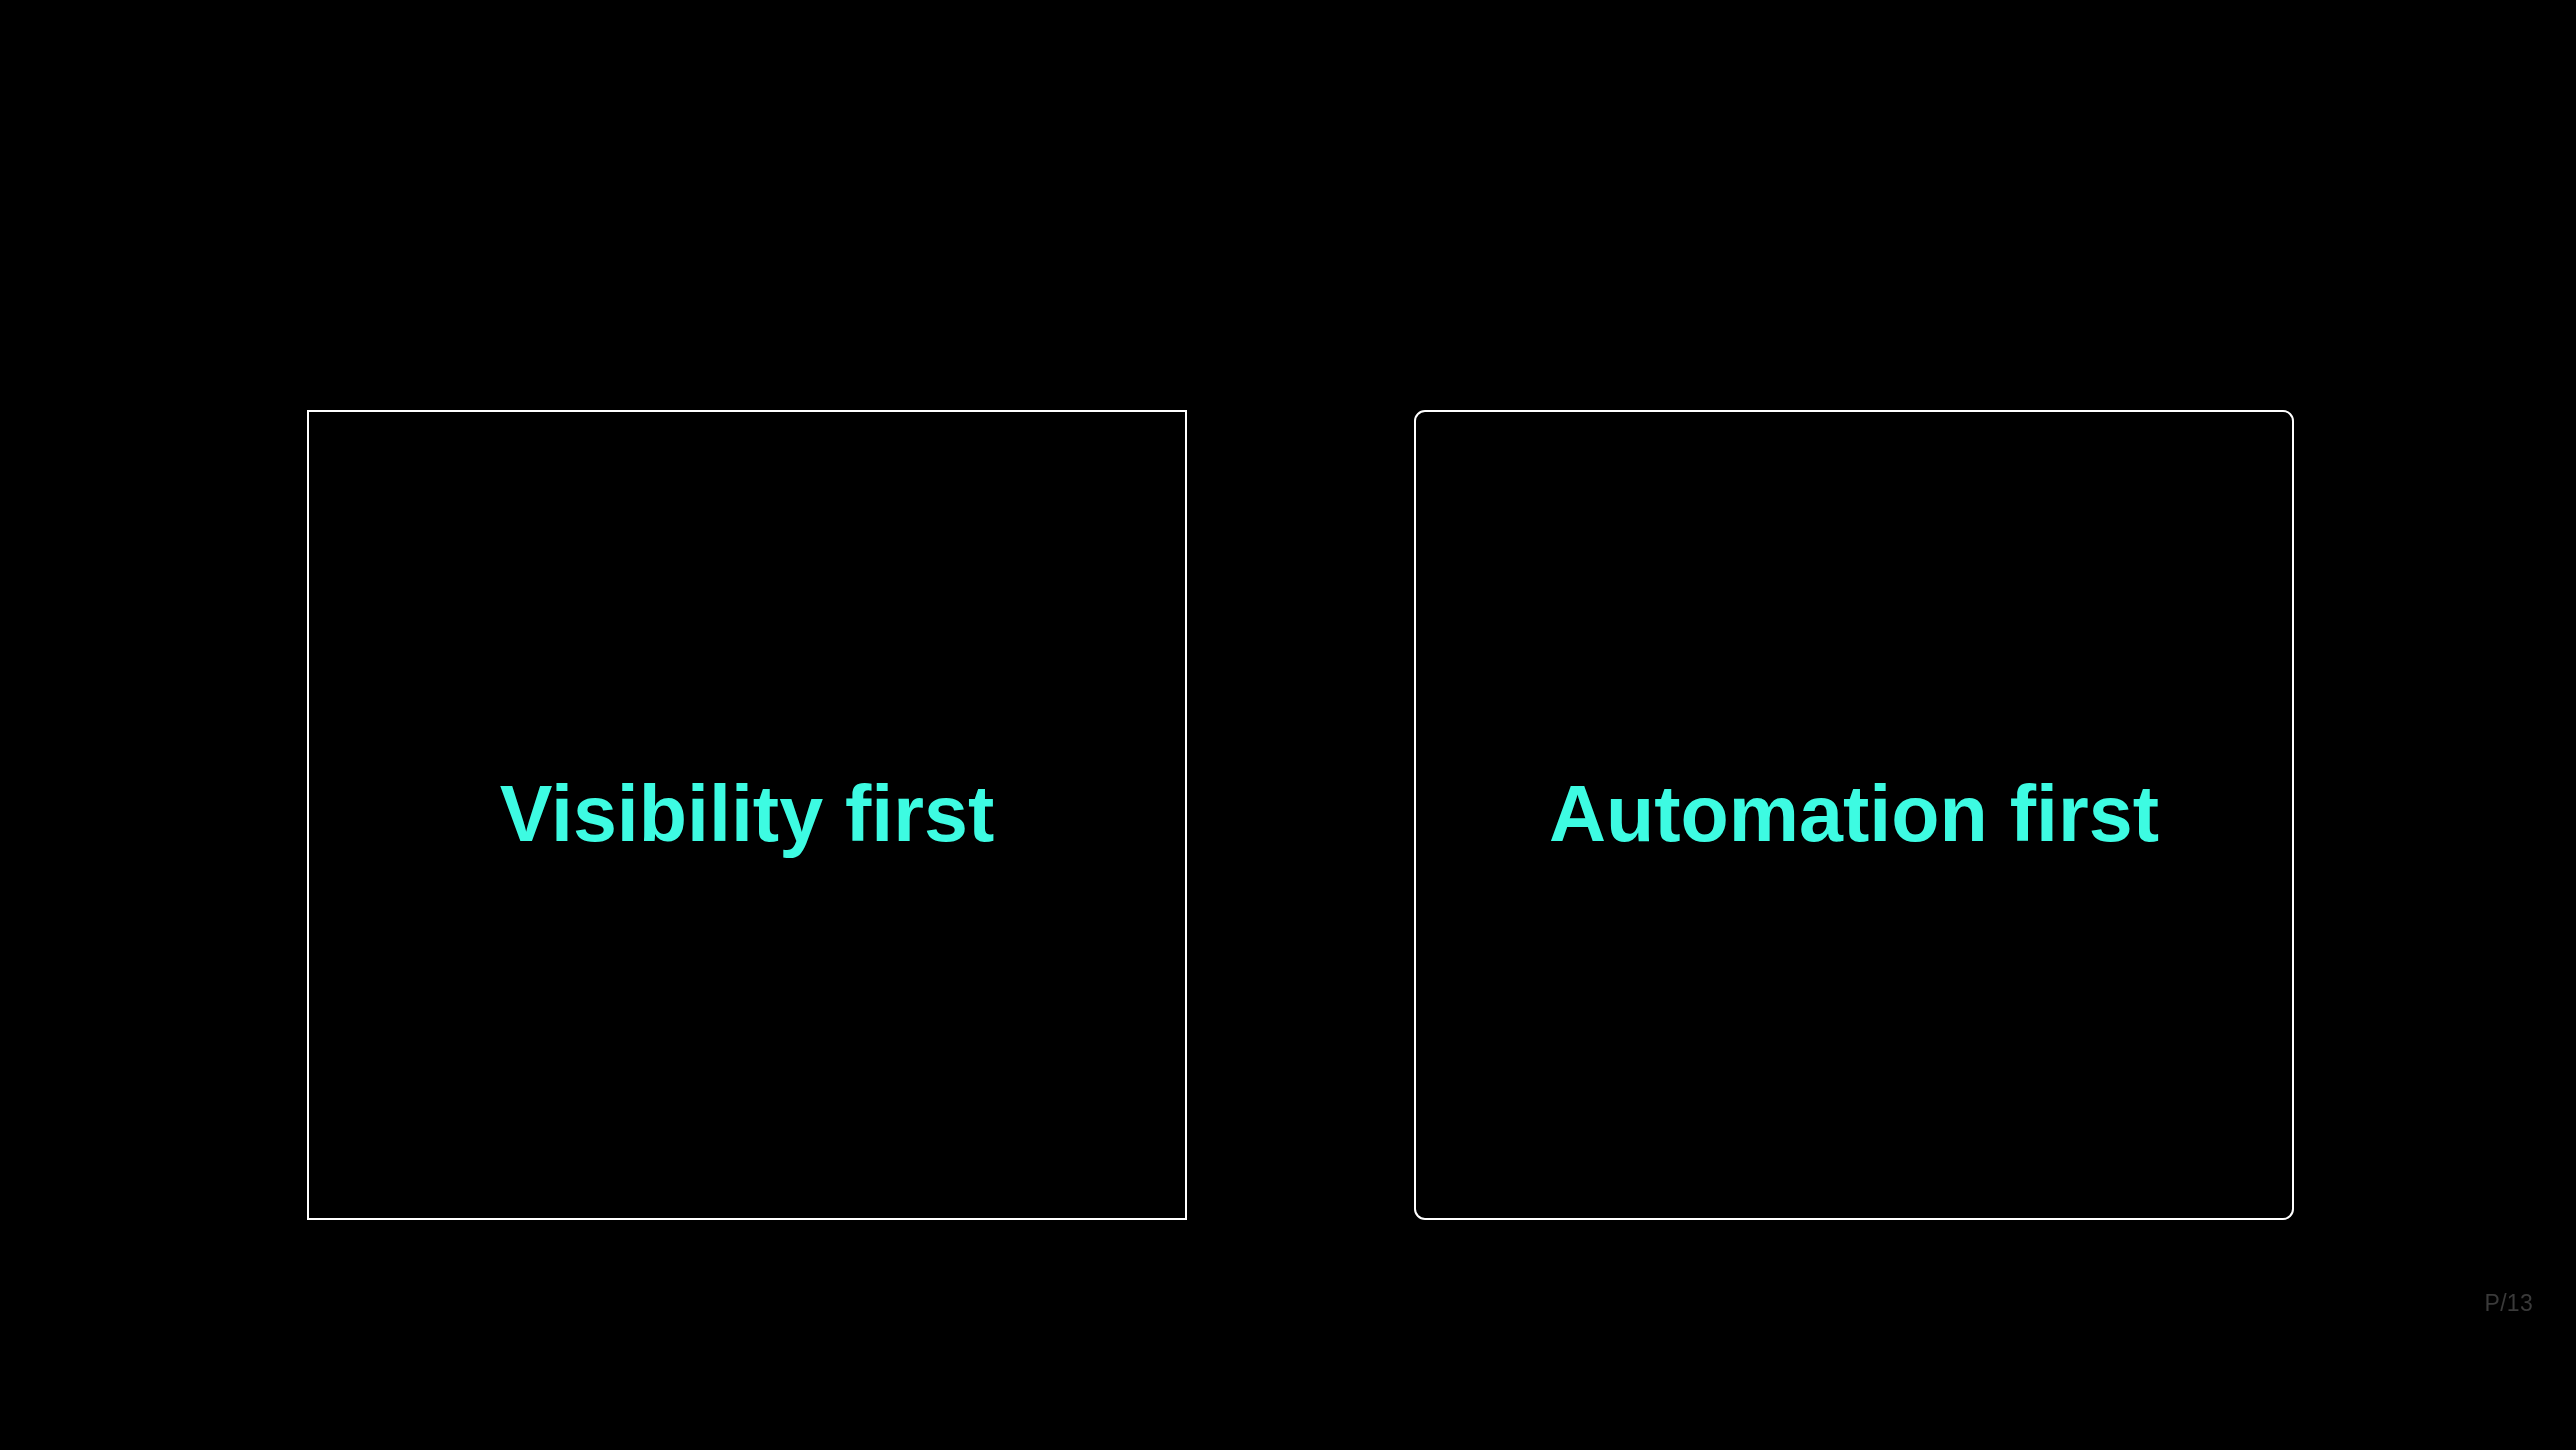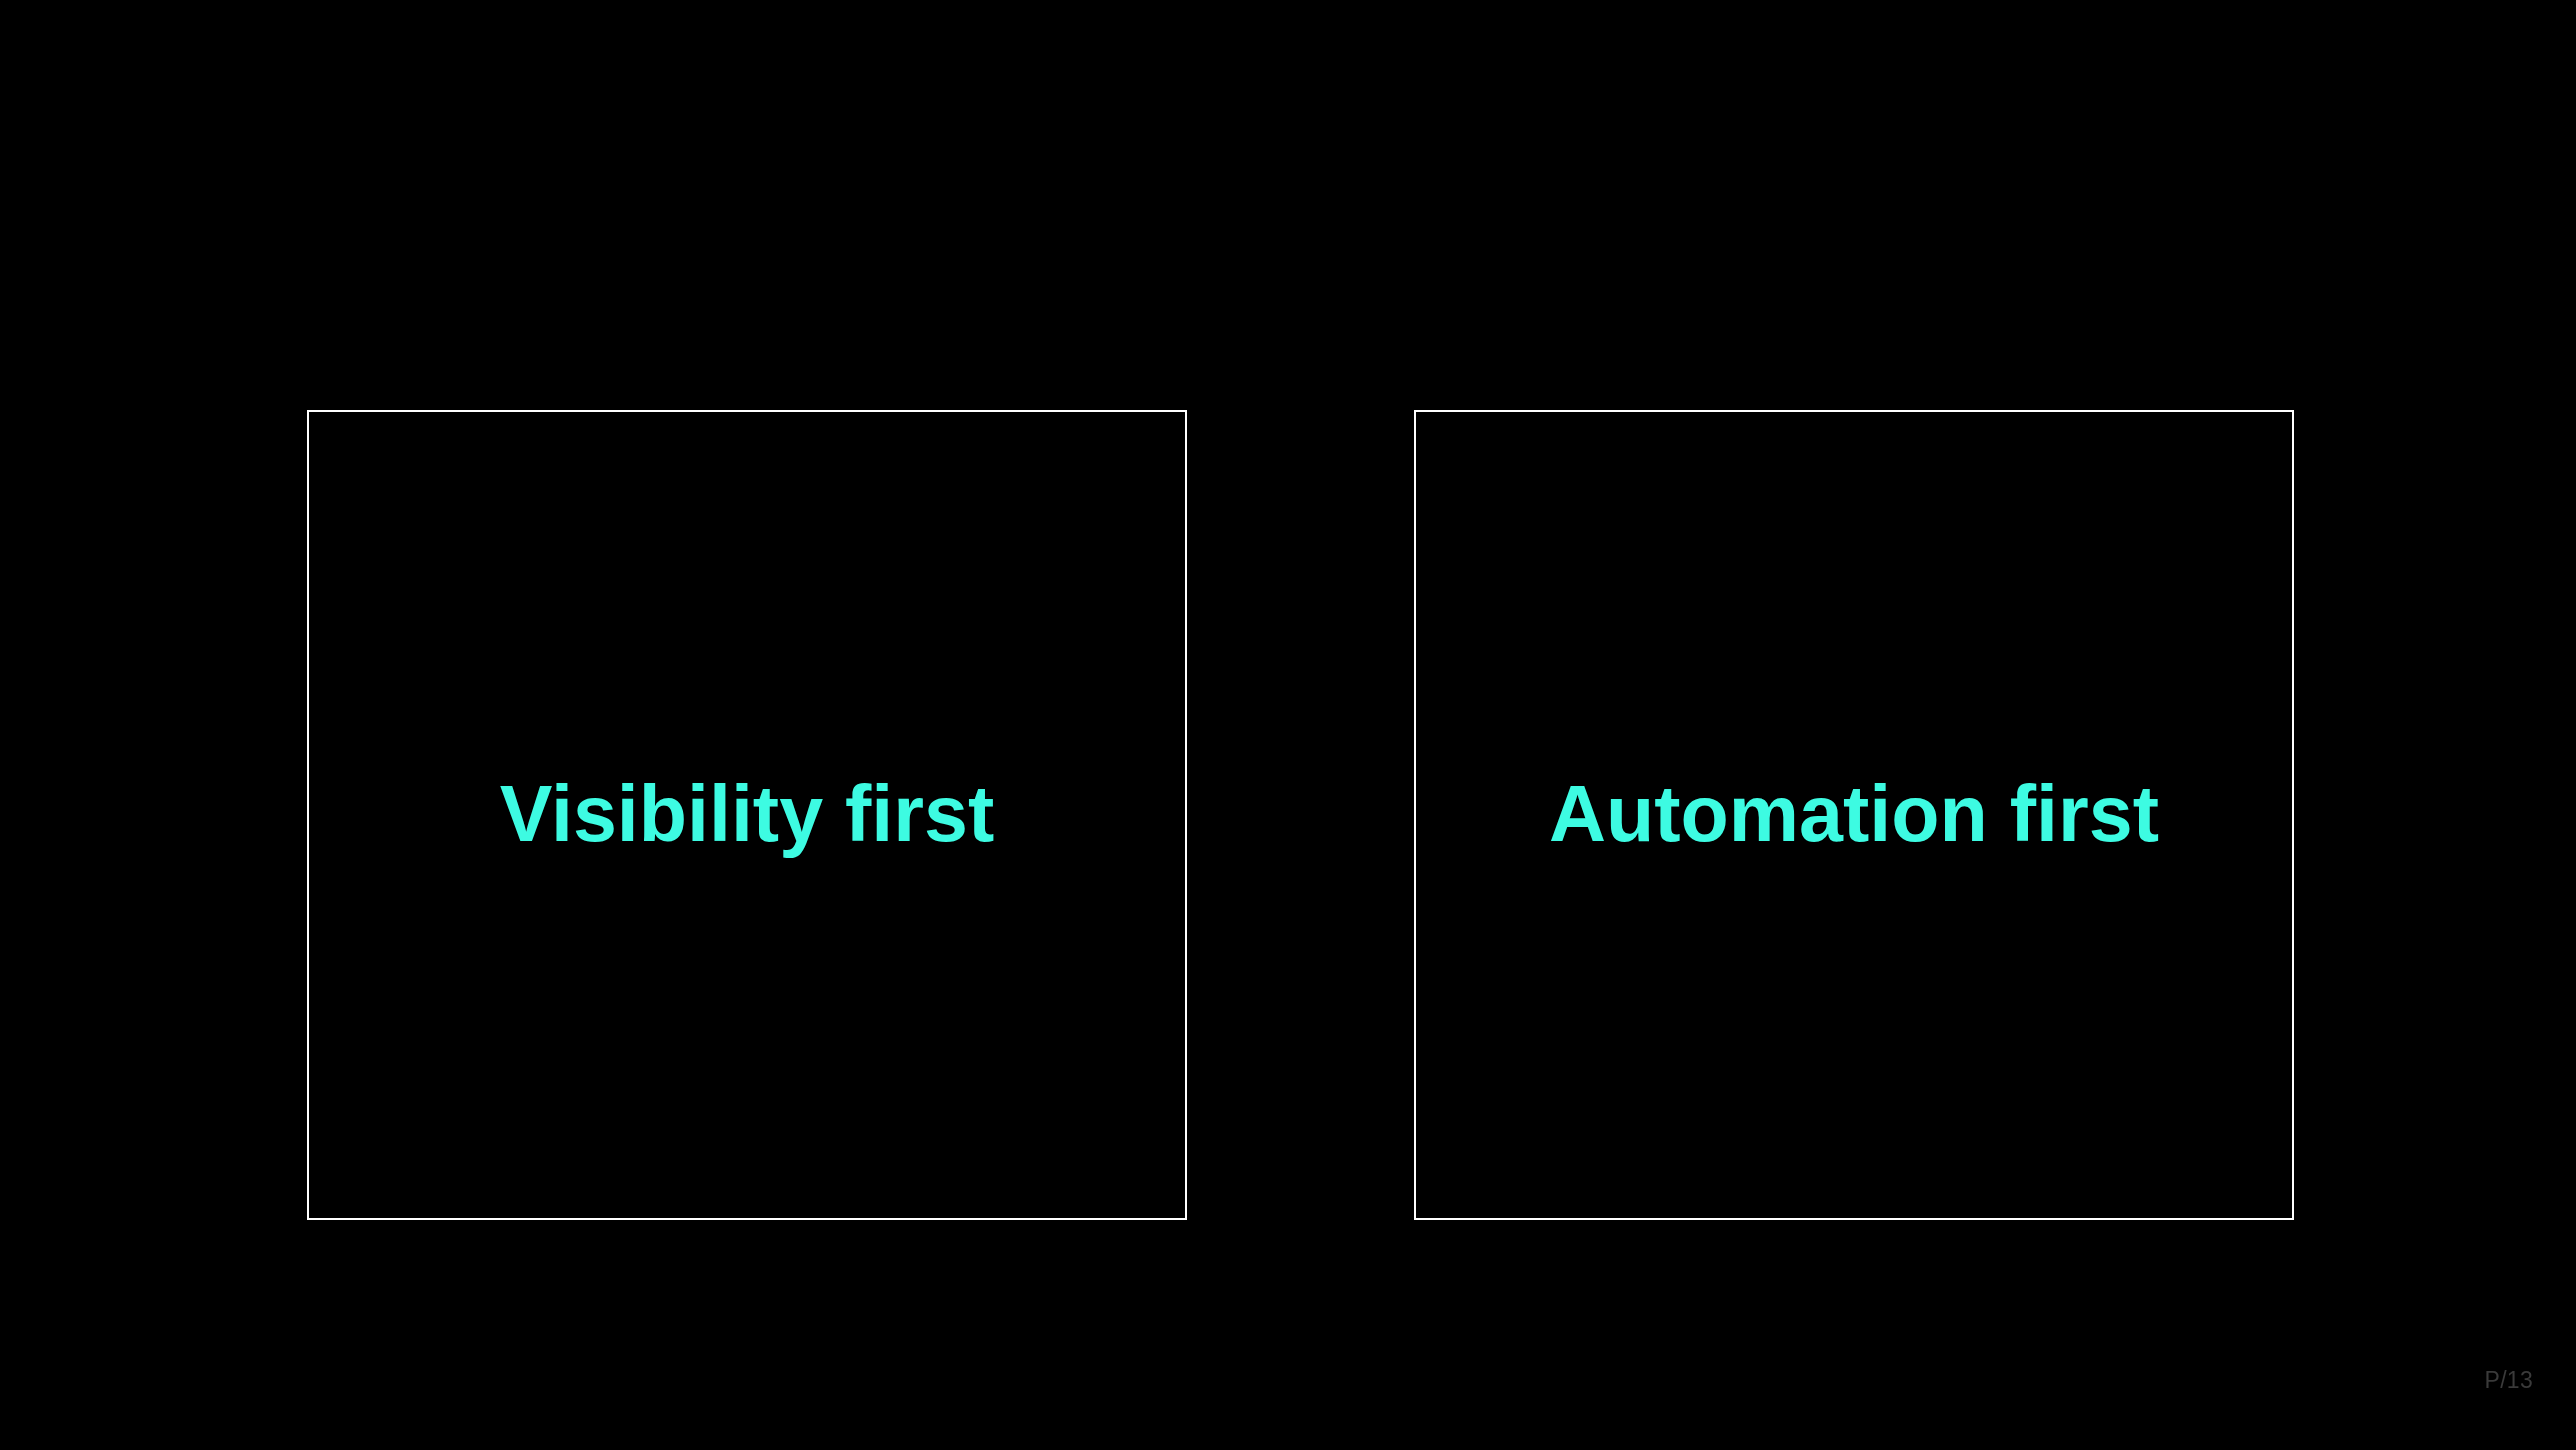--- a/index.html
+++ b/index.html
@@ -64,40 +64,40 @@
     height: 810px;
     box-sizing: border-box;
     border: 2px solid #ffffff;
     background: #000000;
     display: flex;
     align-items: center;
     justify-content: center;
   }
 
   #option-box-left  { left: 307px; }
-  #option-box-right { left: 1414px; }
+  #option-box-right { left: 1414px; border-radius: 11px; }
 
   .option-label {
     color: #3dfbe2;
     font-family: "Liberation Sans", sans-serif;
     font-weight: bold;
     font-style: normal;
     font-size: 79px;
     line-height: 1;
     letter-spacing: 0px;
     white-space: nowrap;
     text-align: center;
     margin-top: -2.7px;
   }
 
   
   #page-number {
     position: absolute;
     right: 43px;
-    top: 1367px;
+    top: 1290px;
     color: #3a3a3a;
     font-family: "Liberation Sans", sans-serif;
     font-weight: normal;
     font-size: 23px;
     line-height: 27px;
     letter-spacing: 0.3px;
     text-align: right;
   }
 </style>
 </head>

